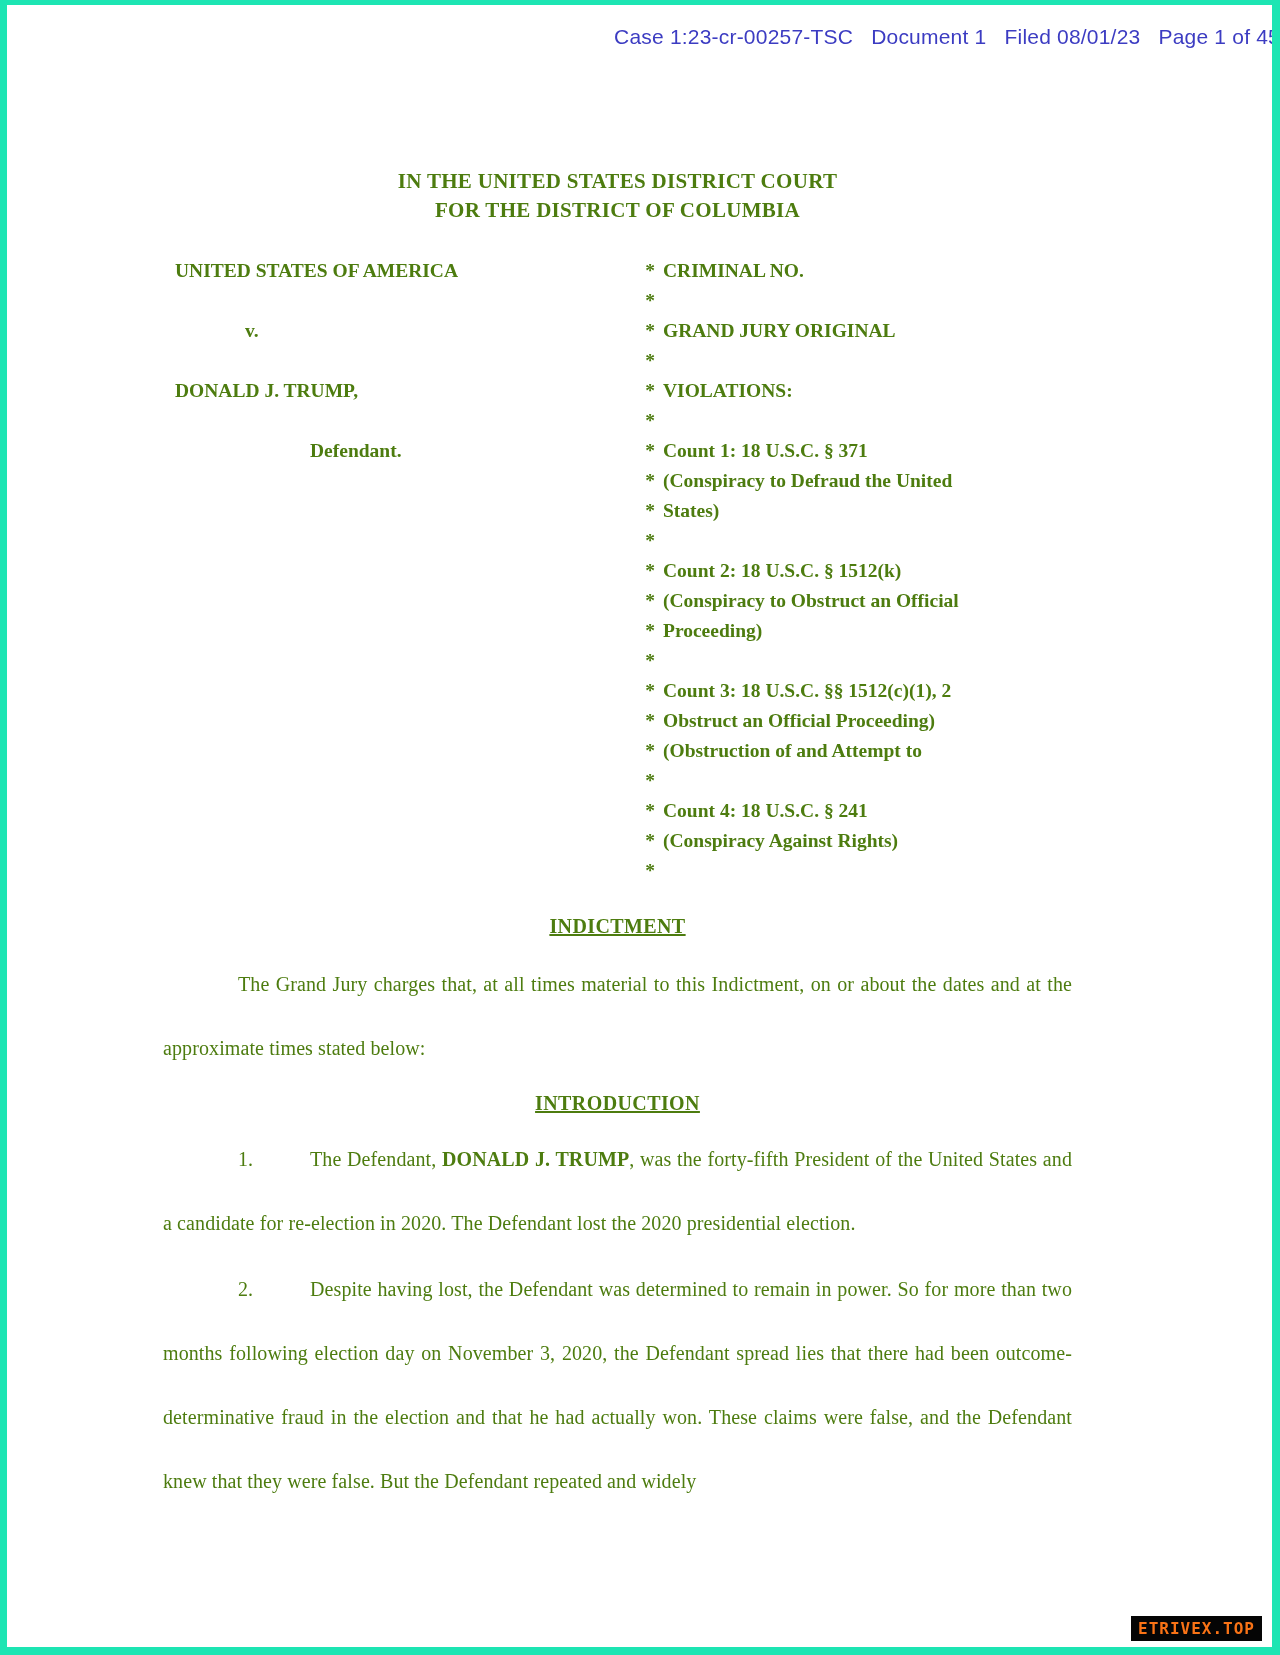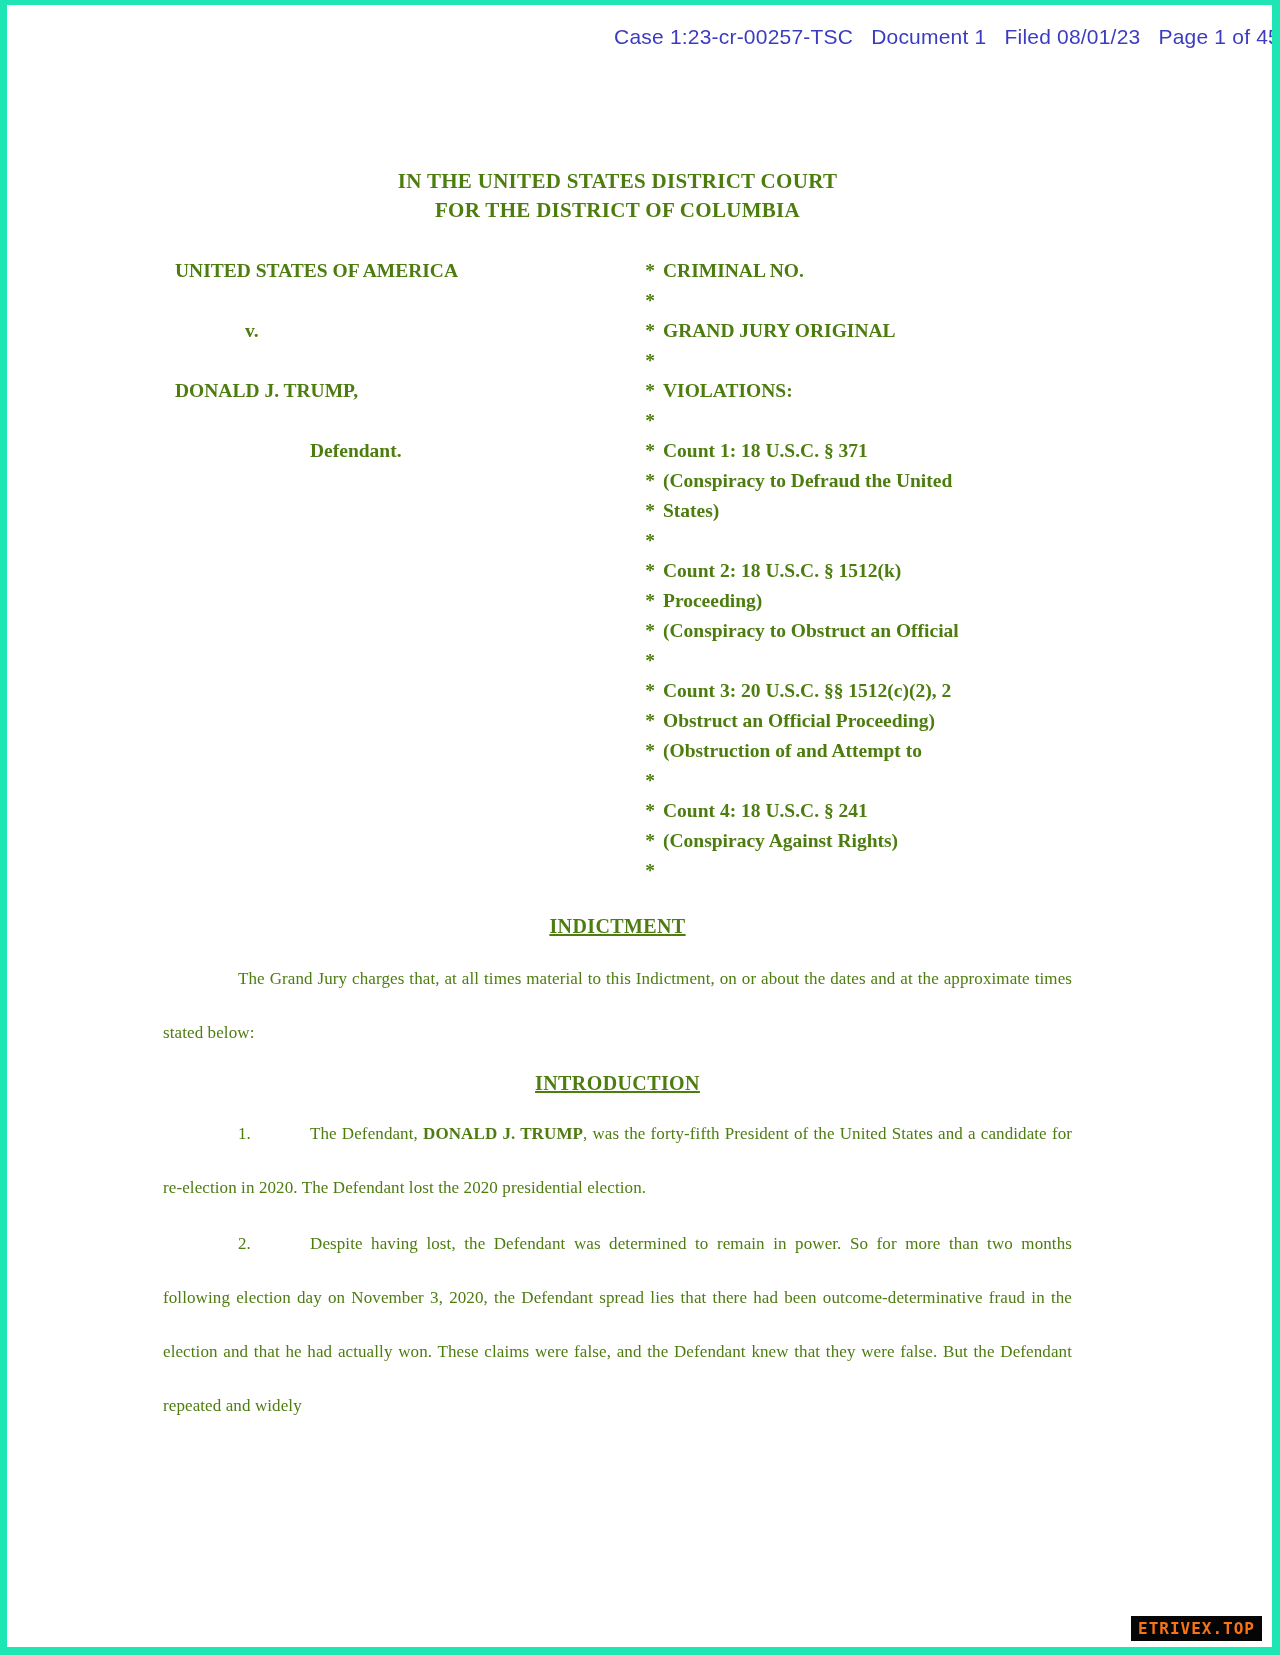--- a/index.html
+++ b/index.html
@@ -63,22 +63,22 @@
     text-align: center;
     font-weight: bold;
     font-size: 20px;
     text-decoration: underline;
     letter-spacing: 0.4px;
   }
   .h-indictment { margin-top: 27px; }
   .h-introduction { margin-top: 12px; }
 
   .body-par {
-    font-size: 17px;
-    line-height: 54px;
+    font-size: 20px;
+    line-height: 64px;
     text-align: justify;
     letter-spacing: 0.1px;
   }
   .charge-par { margin-top: 14px; text-indent: 75px; }
   .numbered { margin-top: 12px; }
   .numbered.second { margin-top: 2px; }
   .pnum { display: inline-block; margin-left: 75px; width: 72px; font-weight: normal; }
   .bold-name { font-weight: bold; }
 
   
@@ -148,24 +148,24 @@
         <div class="cap-row"></div>
         <div class="cap-row">GRAND JURY ORIGINAL</div>
         <div class="cap-row"></div>
         <div class="cap-row">VIOLATIONS:</div>
         <div class="cap-row"></div>
         <div class="cap-row">Count 1: 18 U.S.C. § 371</div>
         <div class="cap-row">(Conspiracy to Defraud the United</div>
         <div class="cap-row">States)</div>
         <div class="cap-row"></div>
         <div class="cap-row">Count 2: 18 U.S.C. § 1512(k)</div>
+        <div class="cap-row">(Conspiracy to Obstruct an Official</div>
         <div class="cap-row">Proceeding)</div>
-        <div class="cap-row">(Conspiracy to Obstruct an Official</div>
         <div class="cap-row"></div>
-        <div class="cap-row">Count 3: 20 U.S.C. §§ 1512(c)(2), 2</div>
+        <div class="cap-row">Count 3: 18 U.S.C. §§ 1512(c)(1), 2</div>
         <div class="cap-row">Obstruct an Official Proceeding)</div>
         <div class="cap-row">(Obstruction of and Attempt to</div>
         <div class="cap-row"></div>
         <div class="cap-row">Count 4: 18 U.S.C. § 241</div>
         <div class="cap-row">(Conspiracy Against Rights)</div>
       </div>
 
     </div>
 
     <div class="doc-heading h-indictment">INDICTMENT</div>

